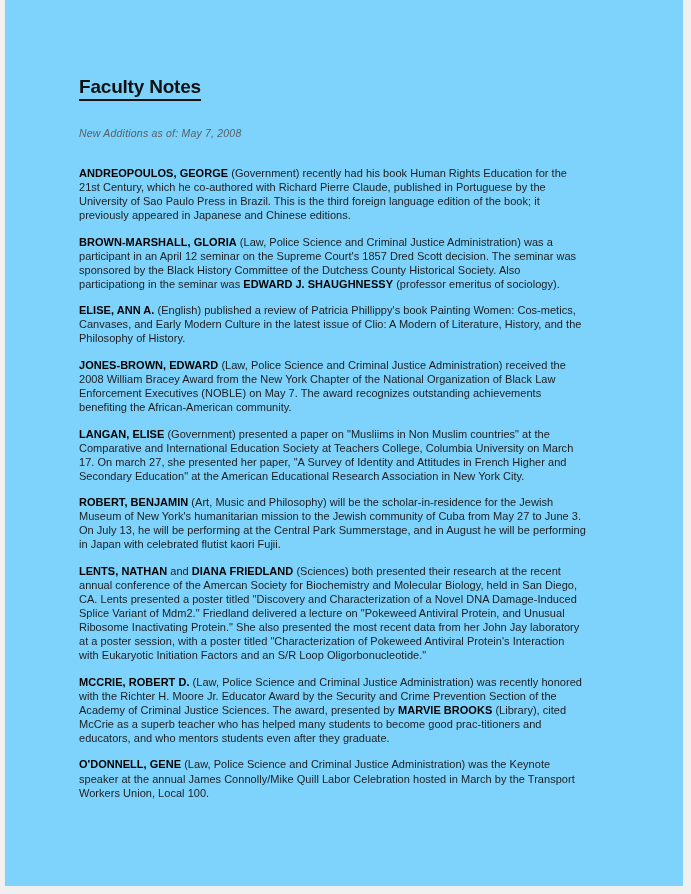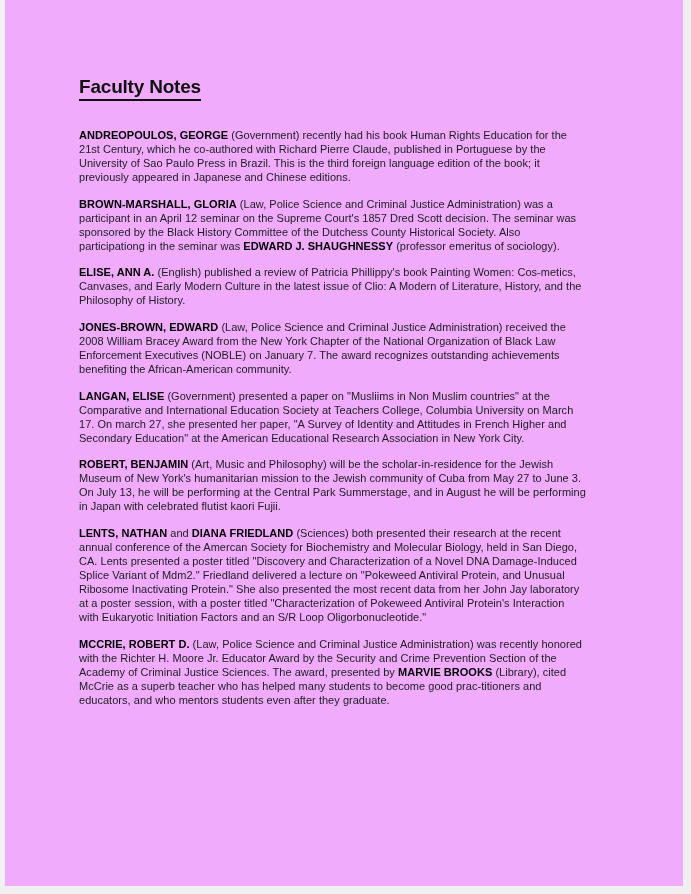--- a/index.html
+++ b/index.html
@@ -18,21 +18,21 @@
     width: 691px;
     height: 894px;
     background: #f2f2f2;
   }
   .page {
     position: absolute;
     left: 4px;
     top: 0px;
     width: 679px;
     height: 886px;
-    background: #f0abfc;
+    background: #7dd3fc;
     border-left: 1px solid #ececed;
     box-sizing: border-box;
   }
   .page-edge-right {
     position: absolute;
     left: 683px;
     top: 0;
     width: 8px;
     height: 886px;
     background: #f0f0f1;
@@ -90,55 +90,59 @@
 </style>
 </head>
 <body>
 
 <div class="page-shell">
   <div class="page">
     <div class="content">
 
       <h1 class="doc-title">Faculty Notes</h1>
 
+      <div class="doc-subtitle">New Additions as of: May 7, 2008</div>
 
       <div class="entries">
 
         <p class="entry">
           <span class="nm">ANDREOPOULOS, GEORGE</span><span> (Government) recently had his book Human Rights Education for the 21st Century, which he co-authored with Richard Pierre Claude, published in Portuguese by the University of Sao Paulo Press in Brazil.  This is the third foreign language edition of the book; it previously appeared in Japanese and Chinese editions.</span>
         </p>
 
         <p class="entry">
           <span class="nm">BROWN-MARSHALL, GLORIA</span><span> (Law, Police Science and Criminal Justice Administration) was a participant in an April 12 seminar on the Supreme Court's 1857 Dred Scott decision.  The seminar was sponsored by the Black History Committee of the Dutchess County Historical Society.  Also participationg in the seminar was </span><span class="nm">EDWARD J. SHAUGHNESSY</span><span> (professor emeritus of sociology).</span>
         </p>
 
         <p class="entry">
           <span class="nm">ELISE, ANN A.</span><span> (English) published a review of Patricia Phillippy's book Painting Women: Cos-metics, Canvases, and Early Modern Culture in the latest issue of Clio: A Modern of Literature, History, and the Philosophy of History.</span>
         </p>
 
         <p class="entry">
-          <span class="nm">JONES-BROWN, EDWARD</span><span> (Law, Police Science and Criminal Justice Administration) received the 2008 William Bracey Award from the New York Chapter of the National Organization of Black Law Enforcement Executives (NOBLE) on January 7.  The award recognizes outstanding achievements benefiting the African-American community.</span>
+          <span class="nm">JONES-BROWN, EDWARD</span><span> (Law, Police Science and Criminal Justice Administration) received the 2008 William Bracey Award from the New York Chapter of the National Organization of Black Law Enforcement Executives (NOBLE) on May 7.  The award recognizes outstanding achievements benefiting the African-American community.</span>
         </p>
 
         <p class="entry">
           <span class="nm">LANGAN, ELISE</span><span> (Government) presented a paper on "Musliims in Non  Muslim countries" at the Comparative and International Education Society at Teachers College, Columbia University on March 17.  On march 27, she presented her paper, "A Survey of Identity and Attitudes in French Higher and Secondary Education" at the American Educational Research Association in New York City.</span>
         </p>
 
         <p class="entry">
           <span class="nm">ROBERT, BENJAMIN</span><span> (Art, Music and Philosophy) will be the scholar-in-residence for the Jewish Museum of New York's humanitarian mission to the Jewish community of Cuba from May 27 to June 3.  On July 13, he will be performing at the Central Park Summerstage, and in August he will be performing in Japan with celebrated flutist kaori Fujii.</span>
         </p>
 
         <p class="entry">
           <span class="nm">LENTS, NATHAN</span><span> and </span><span class="nm">DIANA FRIEDLAND</span><span> (Sciences) both presented their research at the recent annual conference of the Amercan Society for Biochemistry and Molecular Biology, held in San Diego, CA.  Lents presented a poster titled "Discovery and Characterization  of a Novel DNA Damage-Induced Splice Variant of Mdm2." Friedland delivered a lecture on "Pokeweed Antiviral Protein, and Unusual Ribosome Inactivating Protein." She also presented the most recent data from her John Jay laboratory at a poster session, with a poster titled "Characterization of Pokeweed Antiviral Protein's Interaction with Eukaryotic Initiation Factors and an S/R Loop Oligorbonucleotide."</span>
         </p>
 
         <p class="entry">
           <span class="nm">MCCRIE, ROBERT D.</span><span> (Law, Police Science and Criminal Justice Administration) was recently honored with the Richter H. Moore Jr. Educator Award by the Security and Crime Prevention Section of the Academy of Criminal Justice Sciences.  The award, presented by </span><span class="nm">MARVIE BROOKS</span><span> (Library), cited McCrie as a superb teacher who has helped many students to become good prac-titioners and educators, and who mentors students even after they graduate.</span>
         </p>
 
+        <p class="entry">
+          <span class="nm">O'DONNELL, GENE</span><span> (Law, Police Science and Criminal Justice Administration) was the Keynote speaker at the annual James Connolly/Mike Quill Labor Celebration hosted in March by the Transport Workers Union, Local 100.</span>
+        </p>
 
 
       </div>
     </div>
   </div>
   <div class="page-edge-right"></div>
   <div class="page-edge-bottom"></div>
 </div>
 
 </body></html>

